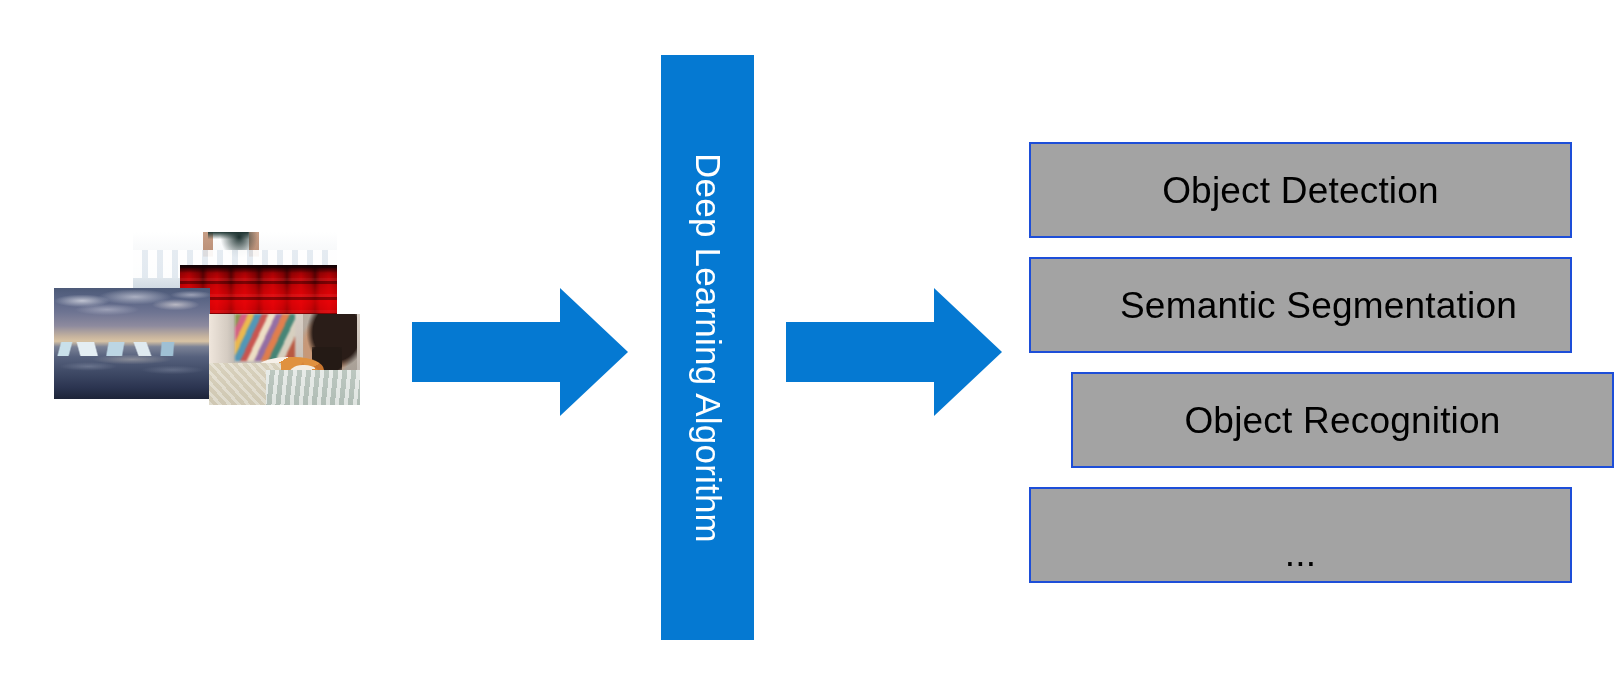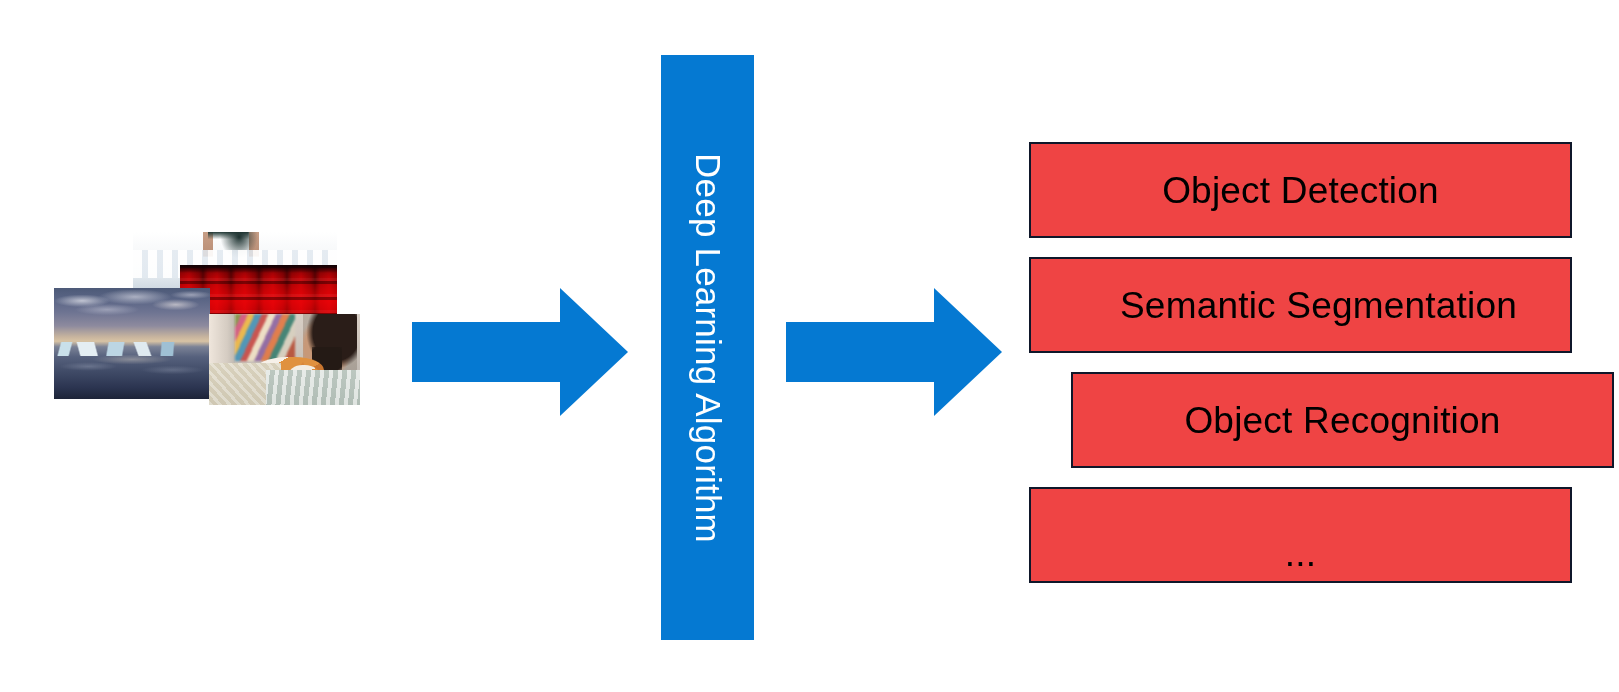--- a/index.html
+++ b/index.html
@@ -211,22 +211,22 @@
     color: #ffffff;
     font-size: 35px;
     letter-spacing: .2px;
     transform: rotate(90deg);
     transform-origin: center center;
   }
 
   
   .out-box {
     position: absolute;
-    border: 2px solid #0f172a;
-    background: #ef4444;
+    border: 2px solid #1d4ed8;
+    background: #a3a3a3;
     display: flex;
     align-items: center;
     justify-content: center;
     box-sizing: border-box;
   }
   .out-label {
     color: #000000;
     font-size: 37px;
     line-height: 1;
     letter-spacing: .2px;

